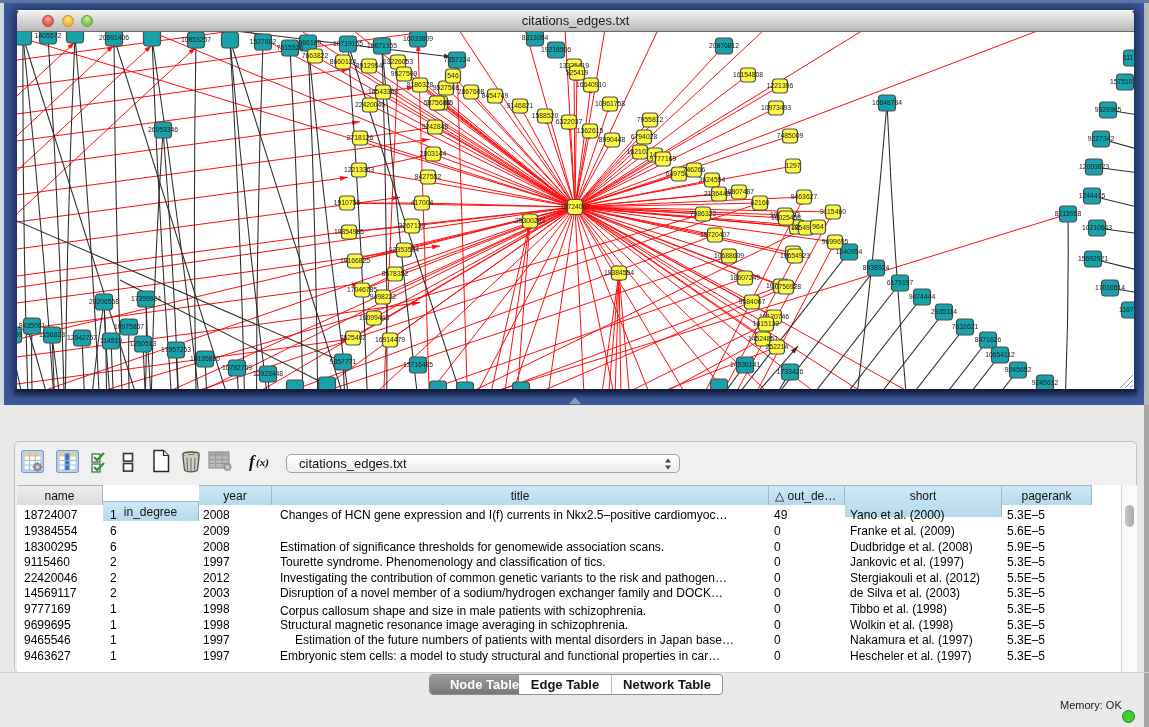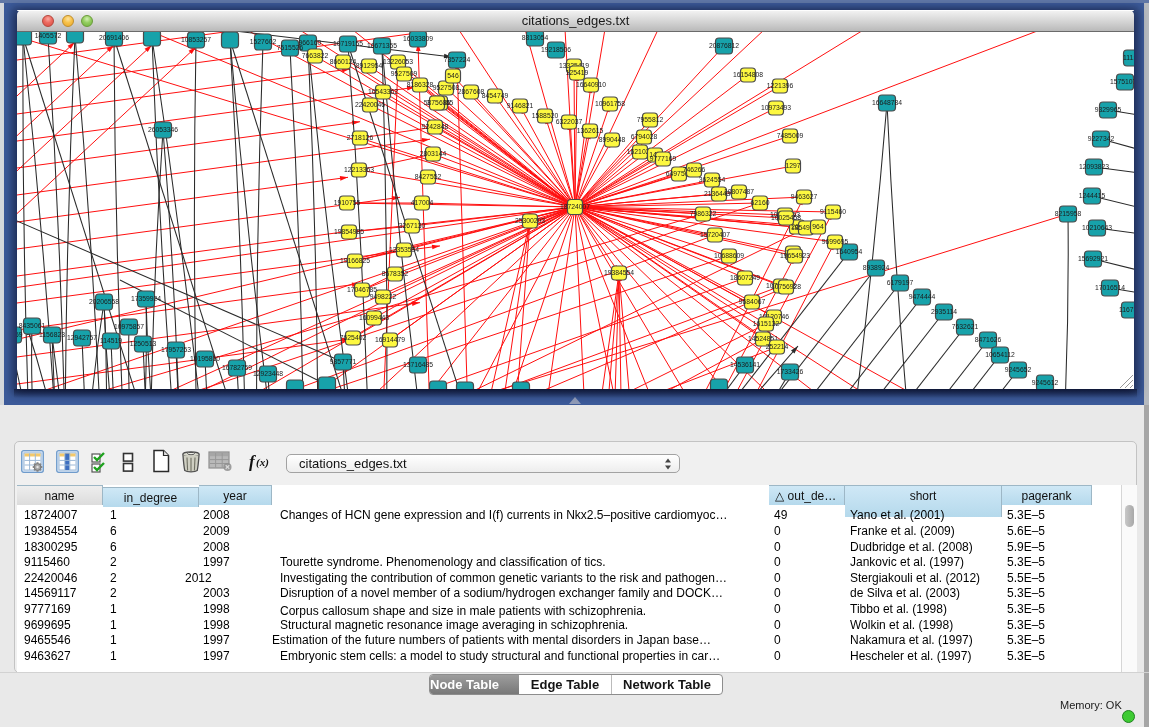--- a/index.html
+++ b/index.html
@@ -820,65 +820,67 @@
     <div class="abs" style="left:12px;top:0;line-height:17px;font-size:13px;color:#111">citations_edges.txt</div>
     <svg class="abs" style="right:7px;top:2.5px" width="8" height="12" viewBox="0 0 8 12">
         <polygon points="4,0.5 7,4.5 1,4.5" fill="#444"></polygon>
         <polygon points="4,11.5 7,7.5 1,7.5" fill="#444"></polygon>
       </svg>
   </div>
 
   <div class="abs" style="left:17px;top:80px;width:1119px;height:188px;background:#fff">
     <div class="abs" style="left:0;top:0;width:1119px;height:20px;font-size:12px;color:#111">
         <div style="position:absolute;left:0px;top:0;width:86px;height:20px;line-height:20px;background:linear-gradient(#eeeeee,#dcdcdc);border-right:1px solid #9db7c6;border-top:1px solid #9db7c6;box-sizing:border-box;text-align:center;">name</div>
-        <div style="position:absolute;left:86px;top:2px;width:96px;height:20px;line-height:20px;background:linear-gradient(#cfe8f6,#b5d9ec);border-right:1px solid #9db7c6;border-top:1px solid #9db7c6;box-sizing:border-box;text-align:center;">in_degree</div>
+        <div style="position:absolute;left:86px;top:16px;width:96px;height:20px;line-height:20px;background:linear-gradient(#cfe8f6,#b5d9ec);border-right:1px solid #9db7c6;border-top:1px solid #9db7c6;box-sizing:border-box;text-align:center;">in_degree</div>
         <div style="position:absolute;left:182px;top:0;width:73px;height:20px;line-height:20px;background:linear-gradient(#cfe8f6,#b5d9ec);border-right:1px solid #9db7c6;border-top:1px solid #9db7c6;box-sizing:border-box;text-align:center;">year</div>
+        <div style="position:absolute;left:255px;top:0;width:497px;height:20px;line-height:20px;background:linear-gradient(#cfe8f6,#b5d9ec);border-right:1px solid #9db7c6;border-top:1px solid #9db7c6;box-sizing:border-box;text-align:center;">title</div>
         <div style="position:absolute;left:752px;top:0;width:76px;height:20px;line-height:20px;background:linear-gradient(#cfe8f6,#b5d9ec);border-right:1px solid #9db7c6;border-top:1px solid #9db7c6;box-sizing:border-box;text-align:left;padding-left:6px;">△ out_de…</div>
         <div style="position:absolute;left:828px;top:0;width:157px;height:32px;line-height:20px;background:linear-gradient(#cfe8f6,#b5d9ec);border-right:1px solid #9db7c6;border-top:1px solid #9db7c6;box-sizing:border-box;text-align:center;">short</div>
         <div style="position:absolute;left:985px;top:0;width:90px;height:20px;line-height:20px;background:linear-gradient(#cfe8f6,#b5d9ec);border-right:1px solid #9db7c6;border-top:1px solid #9db7c6;box-sizing:border-box;text-align:center;">pagerank</div>
       </div>
     <div class="abs" style="left:0;top:23.3px;width:1119px;height:164px;overflow:hidden;font-size:12px;color:#000">
         <div style="position:absolute;left:0;top:0.0px;width:1075px;height:15.7px;line-height:15.7px">
           <div style="position:absolute;left:0px;top:0;width:79px;overflow:hidden;white-space:nowrap;padding-left:7px">18724007</div>
           <div style="position:absolute;left:86px;top:0;width:89px;overflow:hidden;white-space:nowrap;padding-left:7px">1</div>
           <div style="position:absolute;left:182px;top:0;width:69px;overflow:hidden;white-space:nowrap;padding-left:4px">2008</div>
           <div style="position:absolute;left:255px;top:0;width:489px;overflow:hidden;white-space:nowrap;padding-left:8px">Changes of HCN gene expression and I(f) currents in Nkx2.5–positive cardiomyoc…</div>
           <div style="position:absolute;left:752px;top:0;width:71px;overflow:hidden;white-space:nowrap;padding-left:5px">49</div>
-          <div style="position:absolute;left:828px;top:0;width:152px;overflow:hidden;white-space:nowrap;padding-left:5px">Yano et al. (2001)</div>
+          <div style="position:absolute;left:828px;top:0;width:152px;overflow:hidden;white-space:nowrap;padding-left:5px">Yano et al. (2000)</div>
           <div style="position:absolute;left:985px;top:0;width:85px;overflow:hidden;white-space:nowrap;padding-left:5px">5.3E–5</div>
         </div>
         <div style="position:absolute;left:0;top:15.6px;width:1075px;height:15.7px;line-height:15.7px">
           <div style="position:absolute;left:0px;top:0;width:79px;overflow:hidden;white-space:nowrap;padding-left:7px">19384554</div>
           <div style="position:absolute;left:86px;top:0;width:89px;overflow:hidden;white-space:nowrap;padding-left:7px">6</div>
           <div style="position:absolute;left:182px;top:0;width:69px;overflow:hidden;white-space:nowrap;padding-left:4px">2009</div>
           <div style="position:absolute;left:752px;top:0;width:71px;overflow:hidden;white-space:nowrap;padding-left:5px">0</div>
           <div style="position:absolute;left:828px;top:0;width:152px;overflow:hidden;white-space:nowrap;padding-left:5px">Franke et al. (2009)</div>
           <div style="position:absolute;left:985px;top:0;width:85px;overflow:hidden;white-space:nowrap;padding-left:5px">5.6E–5</div>
         </div>
         <div style="position:absolute;left:0;top:31.3px;width:1075px;height:15.7px;line-height:15.7px">
           <div style="position:absolute;left:0px;top:0;width:79px;overflow:hidden;white-space:nowrap;padding-left:7px">18300295</div>
           <div style="position:absolute;left:86px;top:0;width:89px;overflow:hidden;white-space:nowrap;padding-left:7px">6</div>
           <div style="position:absolute;left:182px;top:0;width:69px;overflow:hidden;white-space:nowrap;padding-left:4px">2008</div>
+          <div style="position:absolute;left:255px;top:0;width:489px;overflow:hidden;white-space:nowrap;padding-left:8px">Estimation of significance thresholds for genomewide association scans.</div>
           <div style="position:absolute;left:752px;top:0;width:71px;overflow:hidden;white-space:nowrap;padding-left:5px">0</div>
           <div style="position:absolute;left:828px;top:0;width:152px;overflow:hidden;white-space:nowrap;padding-left:5px">Dudbridge et al. (2008)</div>
           <div style="position:absolute;left:985px;top:0;width:85px;overflow:hidden;white-space:nowrap;padding-left:5px">5.9E–5</div>
         </div>
         <div style="position:absolute;left:0;top:47.0px;width:1075px;height:15.7px;line-height:15.7px">
           <div style="position:absolute;left:0px;top:0;width:79px;overflow:hidden;white-space:nowrap;padding-left:7px">9115460</div>
           <div style="position:absolute;left:86px;top:0;width:89px;overflow:hidden;white-space:nowrap;padding-left:7px">2</div>
           <div style="position:absolute;left:182px;top:0;width:69px;overflow:hidden;white-space:nowrap;padding-left:4px">1997</div>
           <div style="position:absolute;left:255px;top:0;width:489px;overflow:hidden;white-space:nowrap;padding-left:8px">Tourette syndrome. Phenomenology and classification of tics.</div>
           <div style="position:absolute;left:752px;top:0;width:71px;overflow:hidden;white-space:nowrap;padding-left:5px">0</div>
           <div style="position:absolute;left:828px;top:0;width:152px;overflow:hidden;white-space:nowrap;padding-left:5px">Jankovic et al. (1997)</div>
           <div style="position:absolute;left:985px;top:0;width:85px;overflow:hidden;white-space:nowrap;padding-left:5px">5.3E–5</div>
         </div>
         <div style="position:absolute;left:0;top:62.6px;width:1075px;height:15.7px;line-height:15.7px">
           <div style="position:absolute;left:0px;top:0;width:79px;overflow:hidden;white-space:nowrap;padding-left:7px">22420046</div>
           <div style="position:absolute;left:86px;top:0;width:89px;overflow:hidden;white-space:nowrap;padding-left:7px">2</div>
-          <div style="position:absolute;left:164px;top:0;width:69px;overflow:hidden;white-space:nowrap;padding-left:4px">2012</div>
+          <div style="position:absolute;left:182px;top:0;width:69px;overflow:hidden;white-space:nowrap;padding-left:4px">2012</div>
           <div style="position:absolute;left:255px;top:0;width:489px;overflow:hidden;white-space:nowrap;padding-left:8px">Investigating the contribution of common genetic variants to the risk and pathogen…</div>
           <div style="position:absolute;left:752px;top:0;width:71px;overflow:hidden;white-space:nowrap;padding-left:5px">0</div>
           <div style="position:absolute;left:828px;top:0;width:152px;overflow:hidden;white-space:nowrap;padding-left:5px">Stergiakouli et al. (2012)</div>
           <div style="position:absolute;left:985px;top:0;width:85px;overflow:hidden;white-space:nowrap;padding-left:5px">5.5E–5</div>
         </div>
         <div style="position:absolute;left:0;top:78.2px;width:1075px;height:15.7px;line-height:15.7px">
           <div style="position:absolute;left:0px;top:0;width:79px;overflow:hidden;white-space:nowrap;padding-left:7px">14569117</div>
           <div style="position:absolute;left:86px;top:0;width:89px;overflow:hidden;white-space:nowrap;padding-left:7px">2</div>
           <div style="position:absolute;left:182px;top:0;width:69px;overflow:hidden;white-space:nowrap;padding-left:4px">2003</div>
           <div style="position:absolute;left:255px;top:0;width:489px;overflow:hidden;white-space:nowrap;padding-left:8px">Disruption of a novel member of a sodium/hydrogen exchanger family and DOCK…</div>
@@ -901,21 +903,21 @@
           <div style="position:absolute;left:182px;top:0;width:69px;overflow:hidden;white-space:nowrap;padding-left:4px">1998</div>
           <div style="position:absolute;left:255px;top:0;width:489px;overflow:hidden;white-space:nowrap;padding-left:8px">Structural magnetic resonance image averaging in schizophrenia.</div>
           <div style="position:absolute;left:752px;top:0;width:71px;overflow:hidden;white-space:nowrap;padding-left:5px">0</div>
           <div style="position:absolute;left:828px;top:0;width:152px;overflow:hidden;white-space:nowrap;padding-left:5px">Wolkin et al. (1998)</div>
           <div style="position:absolute;left:985px;top:0;width:85px;overflow:hidden;white-space:nowrap;padding-left:5px">5.3E–5</div>
         </div>
         <div style="position:absolute;left:0;top:125.2px;width:1075px;height:15.7px;line-height:15.7px">
           <div style="position:absolute;left:0px;top:0;width:79px;overflow:hidden;white-space:nowrap;padding-left:7px">9465546</div>
           <div style="position:absolute;left:86px;top:0;width:89px;overflow:hidden;white-space:nowrap;padding-left:7px">1</div>
           <div style="position:absolute;left:182px;top:0;width:69px;overflow:hidden;white-space:nowrap;padding-left:4px">1997</div>
-          <div style="position:absolute;left:247px;top:0;width:489px;overflow:hidden;white-space:nowrap;padding-left:8px">Estimation of the future numbers of patients with mental disorders in Japan base…</div>
+          <div style="position:absolute;left:270px;top:0;width:489px;overflow:hidden;white-space:nowrap;padding-left:8px">Estimation of the future numbers of patients with mental disorders in Japan base…</div>
           <div style="position:absolute;left:752px;top:0;width:71px;overflow:hidden;white-space:nowrap;padding-left:5px">0</div>
           <div style="position:absolute;left:828px;top:0;width:152px;overflow:hidden;white-space:nowrap;padding-left:5px">Nakamura et al. (1997)</div>
           <div style="position:absolute;left:985px;top:0;width:85px;overflow:hidden;white-space:nowrap;padding-left:5px">5.3E–5</div>
         </div>
         <div style="position:absolute;left:0;top:140.9px;width:1075px;height:15.7px;line-height:15.7px">
           <div style="position:absolute;left:0px;top:0;width:79px;overflow:hidden;white-space:nowrap;padding-left:7px">9463627</div>
           <div style="position:absolute;left:86px;top:0;width:89px;overflow:hidden;white-space:nowrap;padding-left:7px">1</div>
           <div style="position:absolute;left:182px;top:0;width:69px;overflow:hidden;white-space:nowrap;padding-left:4px">1997</div>
           <div style="position:absolute;left:255px;top:0;width:489px;overflow:hidden;white-space:nowrap;padding-left:8px">Embryonic stem cells: a model to study structural and functional properties in car…</div>
           <div style="position:absolute;left:752px;top:0;width:71px;overflow:hidden;white-space:nowrap;padding-left:5px">0</div>
@@ -924,19 +926,19 @@
         </div>
       </div>
 
     <div class="abs" style="left:1104px;top:0;width:15px;height:187px;background:#fafafa;border-left:1px solid #d6d6d6">
       <div class="abs" style="left:2.5px;top:20px;width:9px;height:22px;border-radius:5px;background:linear-gradient(90deg,#c8c8c8,#a8a8a8);"></div>
     </div>
   </div>
 
   <div class="abs" style="left:0;top:267px;width:1149px;height:1px;background:#d2d2d2"></div>
   <div class="abs" style="left:429px;top:269px;height:19px;border:1px solid #8d8d8d;border-radius:4px;overflow:hidden;font-size:13px;font-weight:bold;background:#fff">
-    <div style="float:left;width:89px;height:19px;line-height:19px;text-align:left;background:linear-gradient(#9d9d9d,#787878);color:#fff">Node Table</div>
+    <div style="float:left;width:89px;height:19px;line-height:19px;text-align:right;background:linear-gradient(#9d9d9d,#787878);color:#fff">Node Table</div>
     <div style="float:left;width:92px;height:19px;line-height:19px;text-align:center;color:#151515;border-right:1px solid #bbb">Edge Table</div>
     <div style="float:left;width:110px;height:19px;line-height:19px;text-align:center;color:#151515">Network Table</div>
   </div>
 
   <div class="abs" style="left:1060px;top:294px;font-size:11px;color:#1a1a1a">Memory: OK</div>
   <div class="abs" style="left:1122px;top:305px;width:11px;height:11px;border-radius:50%;background:#3ecb33;border:1.2px solid #1f811f"></div>
 </div>
 </body></html>

